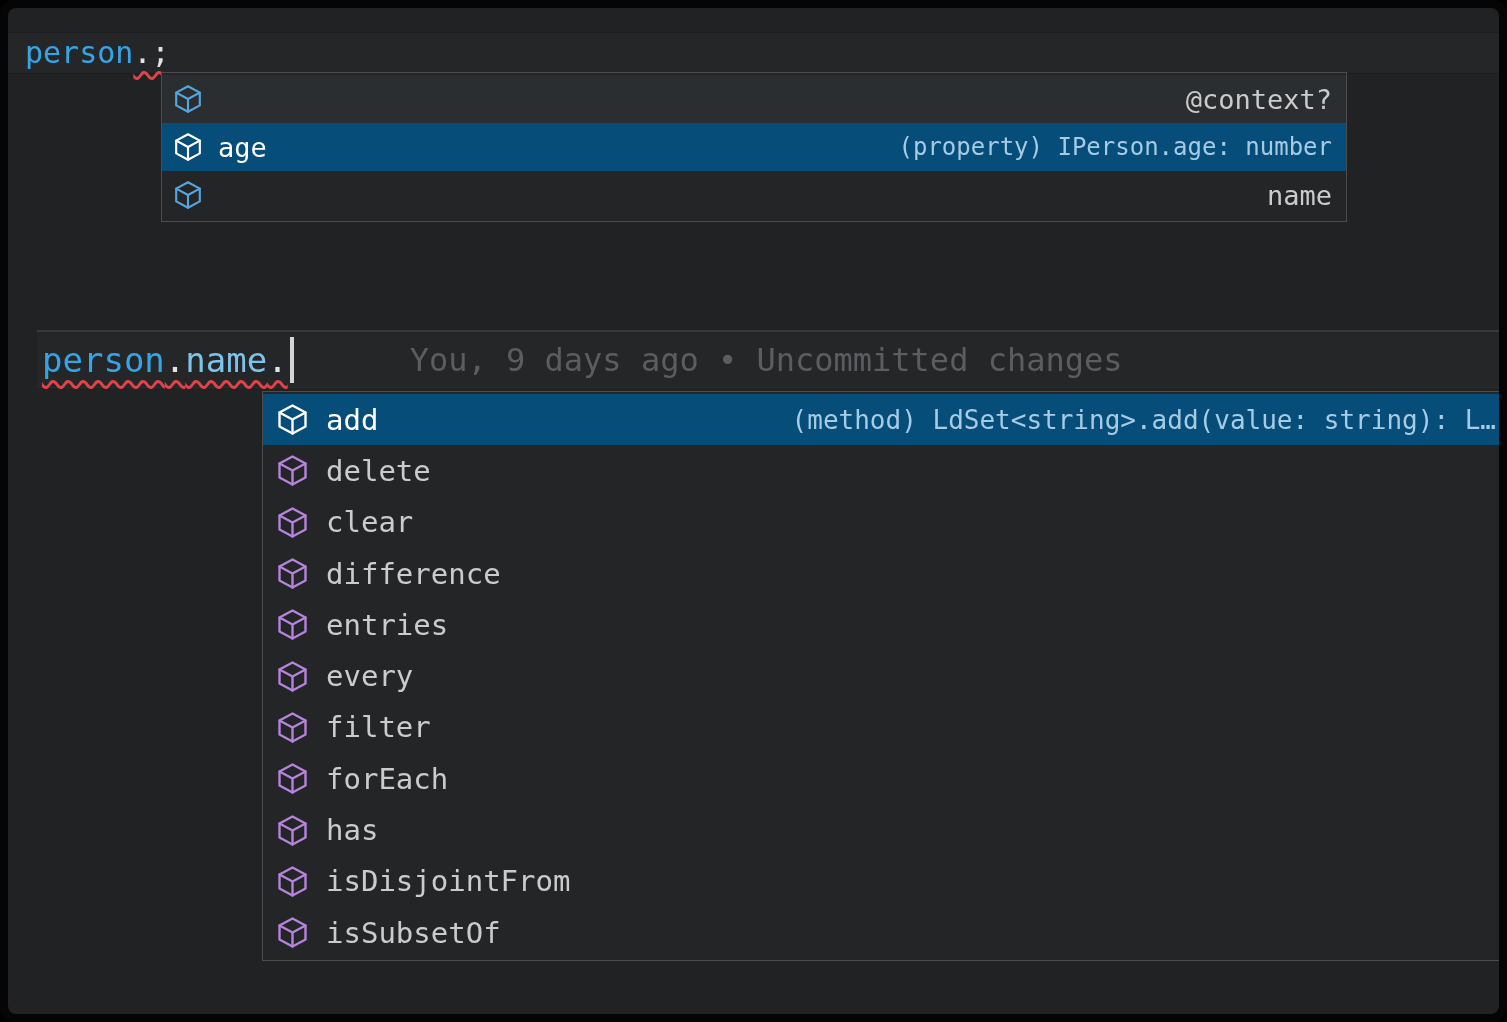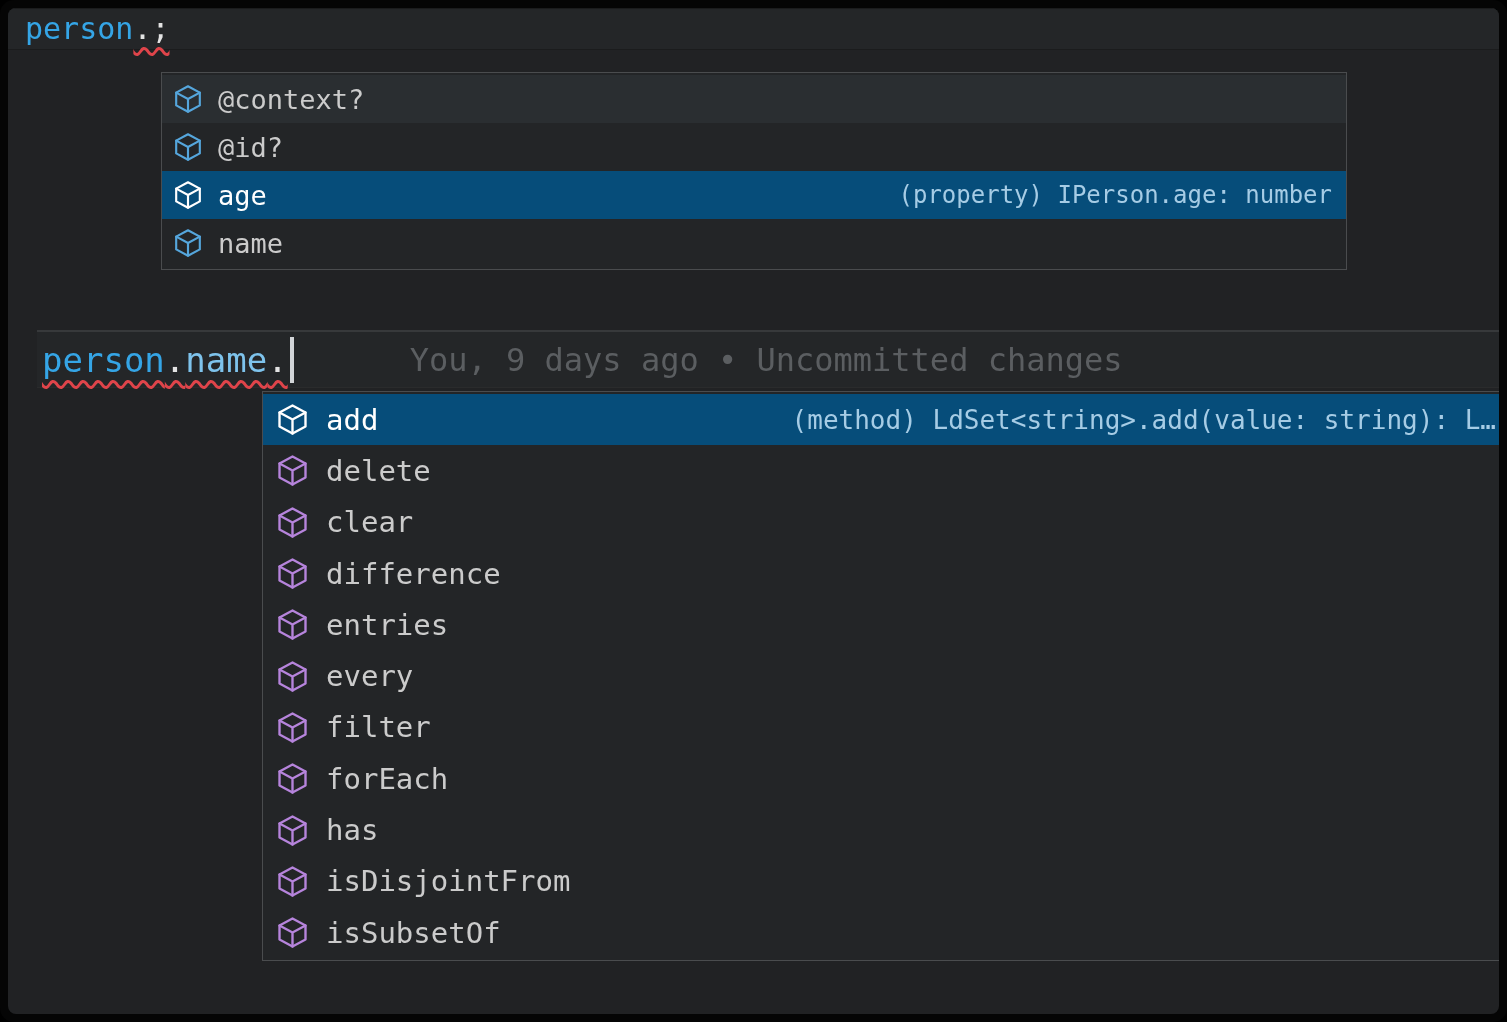--- a/index.html
+++ b/index.html
@@ -11,40 +11,40 @@
     --error-squiggle:#E0444A; --blame-fg:#5B5E61; --cursor-fg:#D2D5D8;
     --seam:#37393B; --subtle-line:#1B1C1D;
   }
   *{box-sizing:border-box;}
   html,body{margin:0;padding:0;background:#000;}
   body{width:1507px;height:1022px;font-family:"DejaVu Sans Mono","Liberation Mono",monospace;}
   .frame{position:relative;width:1507px;height:1022px;background:var(--frame-bg);border-radius:14px;overflow:hidden;}
   .editor{position:absolute;left:8px;top:8px;right:8px;bottom:8px;background:var(--editor-bg);border-radius:8px;overflow:hidden;}
 
   .line-box{position:absolute;left:0;right:0;background:var(--line-highlight-bg);display:flex;align-items:center;}
-  #line1-box{top:0;height:42px;border-top:1px solid var(--subtle-line);border-bottom:1px solid var(--subtle-line);}
+  #line1-box{top:24px;height:42px;border-top:1px solid var(--subtle-line);border-bottom:1px solid var(--subtle-line);}
   #line2-box{top:322px;height:58px;border-top:2px solid var(--seam);border-bottom:1px solid #2A2B2C;margin-left:29px;}
 
   .code{white-space:pre;}
   #line1-box .code{margin-left:17px;font-size:30px;line-height:40px;}
   #line2-box .code{margin-left:5px;font-size:34px;line-height:52px;}
   .tok-variable{color:var(--variable-fg);}
   .tok-property{color:var(--property-fg);}
   .tok-punct{color:var(--punct-fg);}
   .squiggle{text-decoration-line:underline;text-decoration-style:wavy;
     text-decoration-color:var(--error-squiggle);text-decoration-thickness:3px;
     text-underline-offset:8px;text-decoration-skip-ink:none;}
   .cursor{display:inline-block;width:4px;height:46px;background:var(--cursor-fg);margin-left:2px;vertical-align:middle;}
   .blame{color:var(--blame-fg);font-size:32px;margin-left:116px;white-space:pre;}
 
   .suggest{position:absolute;background:var(--widget-bg);border:1px solid var(--widget-border);padding:2px 0;z-index:5;}
   #suggest-top{left:153px;top:64px;width:1186px;}
   #suggest-bottom{left:254px;top:383px;width:1247px;}
   .row{display:flex;align-items:center;width:100%;}
-  #suggest-top .row{height:48px;padding:0 14px 0 11px;}
+  #suggest-top .row{height:48px;padding:0 14px 0 11px;justify-content:space-between;}
   #suggest-bottom .row{height:51.3px;padding:0 12px 0 13px;}
   .row.selected{background:var(--selected-row-bg);}
   .row.hovered{background:var(--hovered-row-bg);}
   .sym{flex:none;display:flex;align-items:center;justify-content:center;}
   #suggest-top .sym{width:30px;height:30px;margin-right:15px;}
   #suggest-bottom .sym{width:33px;height:33px;margin-right:17px;}
   .sym svg{width:100%;height:100%;fill:none;stroke-width:1.15;stroke-linejoin:round;stroke-linecap:round;}
   .sym.field svg{stroke:var(--field-icon);}
   .sym.method svg{stroke:var(--method-icon);}
   .row.selected .sym svg{stroke:var(--selected-fg);}
@@ -75,29 +75,20 @@
     <div class="suggest" id="suggest-top">
         <div class="row hovered">
           <span class="sym field">
             <svg viewBox="0 0 16 16">
               <path d="M8 1.2 L14.3 4.6 L14.3 11.4 L8 14.8 L1.7 11.4 L1.7 4.6 Z"></path>
               <path d="M1.7 4.6 L8 8 L14.3 4.6 M8 8 L8 14.8"></path>
             </svg>
           </span>
           <span class="label">@context?</span>
         </div>
-        <div class="row">
-          <span class="sym field">
-            <svg viewBox="0 0 16 16">
-              <path d="M8 1.2 L14.3 4.6 L14.3 11.4 L8 14.8 L1.7 11.4 L1.7 4.6 Z"></path>
-              <path d="M1.7 4.6 L8 8 L14.3 4.6 M8 8 L8 14.8"></path>
-            </svg>
-          </span>
-          <span class="label">@id?</span>
-        </div>
         <div class="row selected">
           <span class="sym field">
             <svg viewBox="0 0 16 16">
               <path d="M8 1.2 L14.3 4.6 L14.3 11.4 L8 14.8 L1.7 11.4 L1.7 4.6 Z"></path>
               <path d="M1.7 4.6 L8 8 L14.3 4.6 M8 8 L8 14.8"></path>
             </svg>
           </span>
           <span class="label">age</span>
           <span class="detail">(property) IPerson.age: number</span>
         </div>

